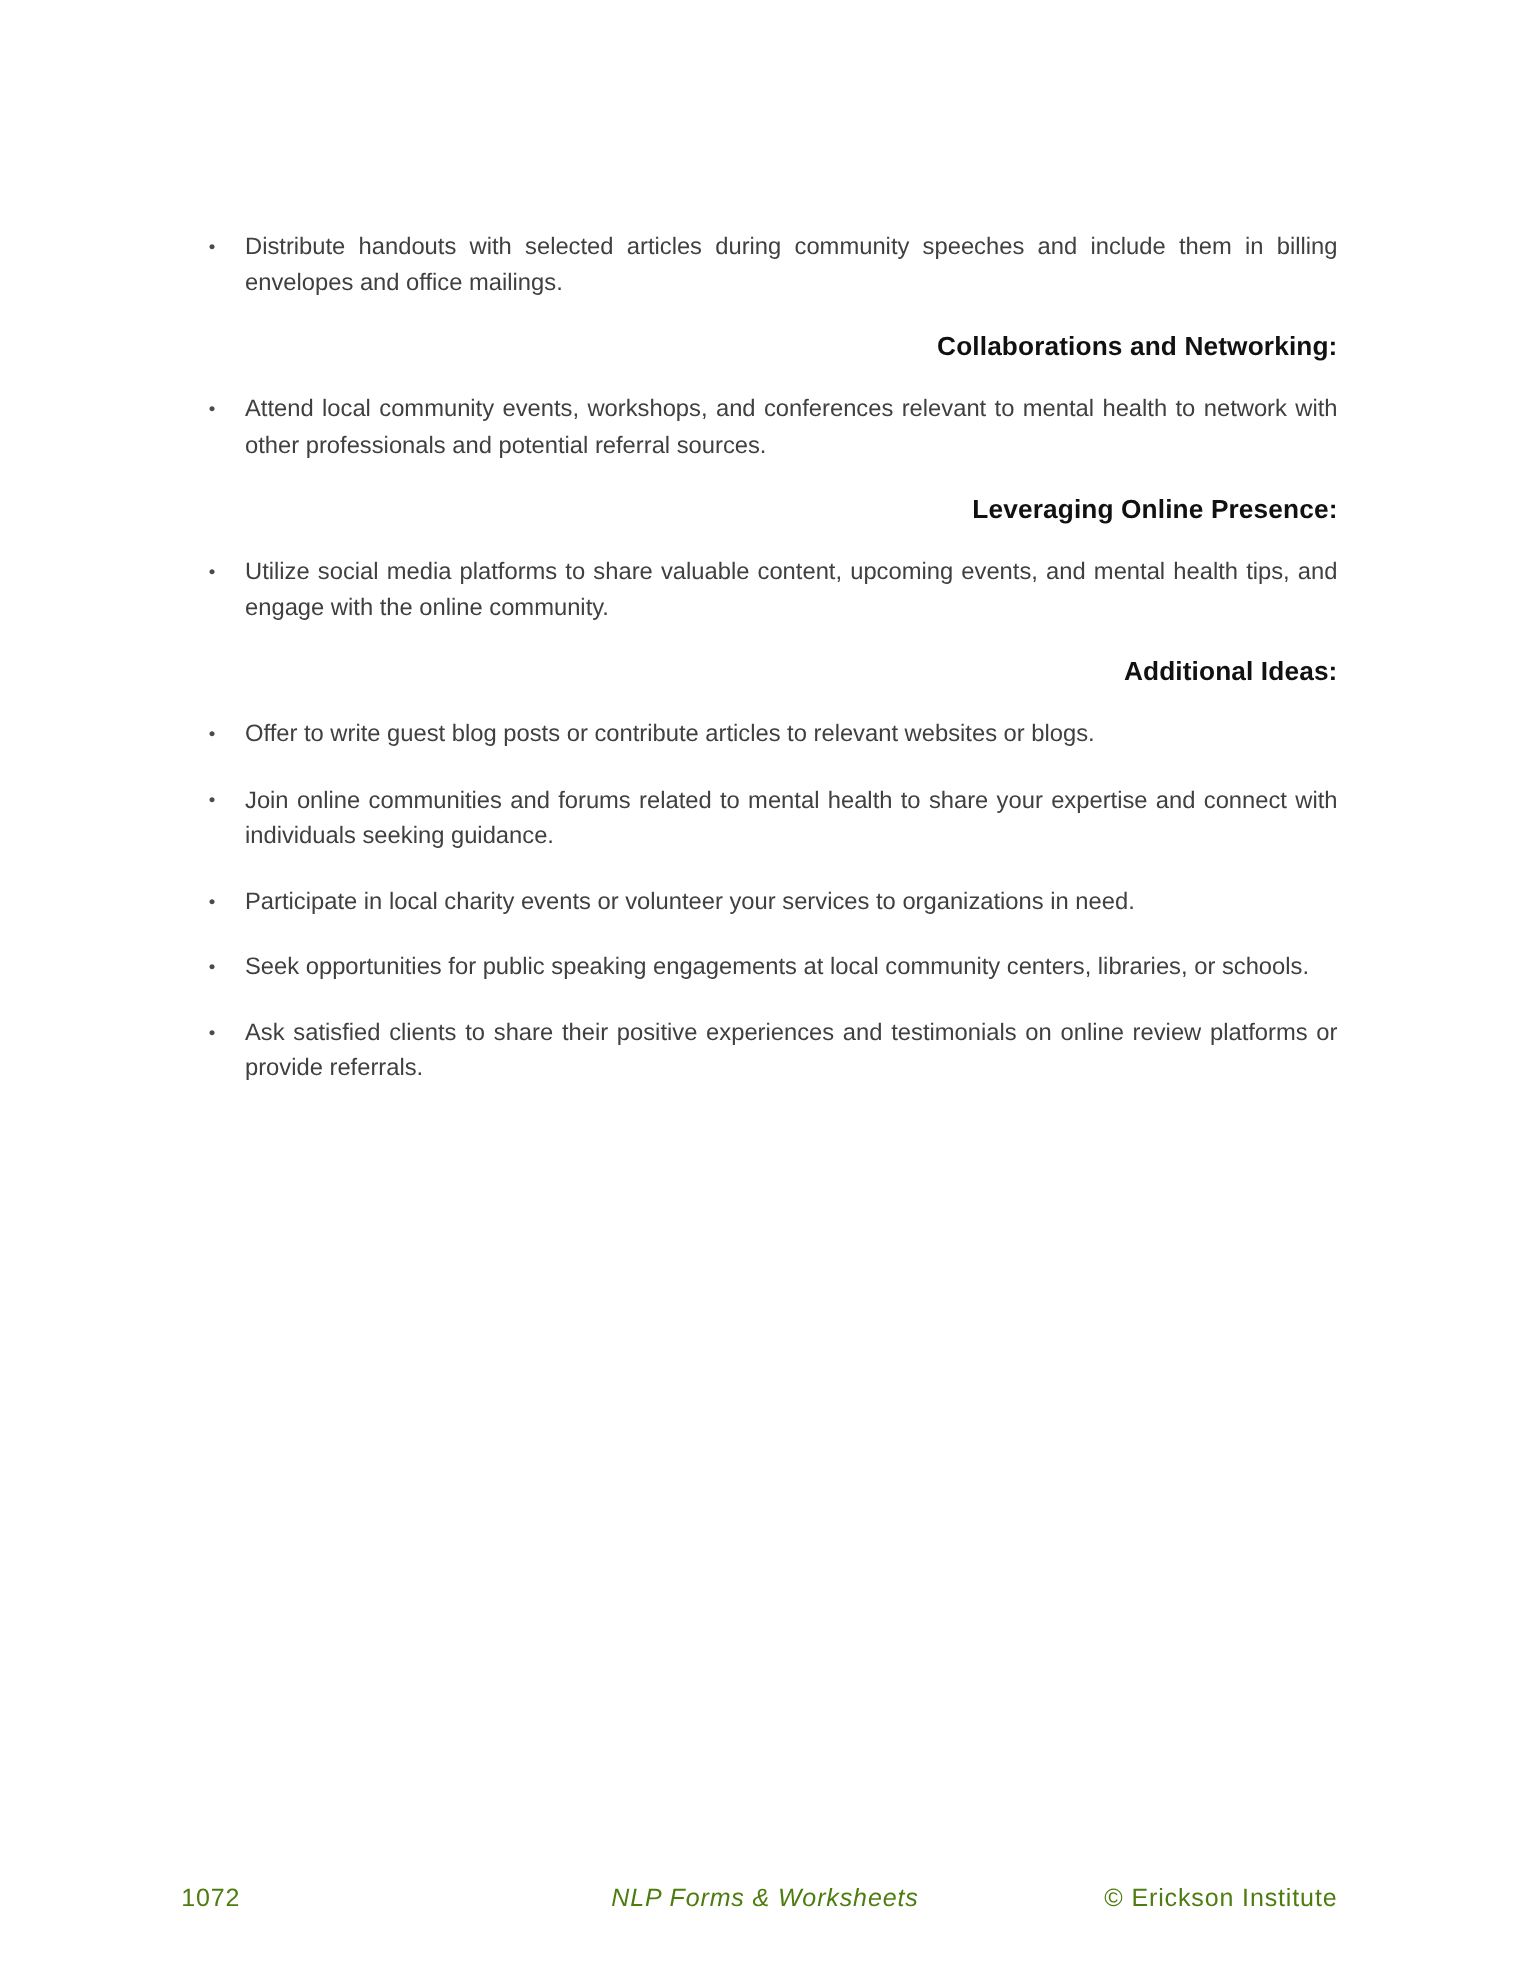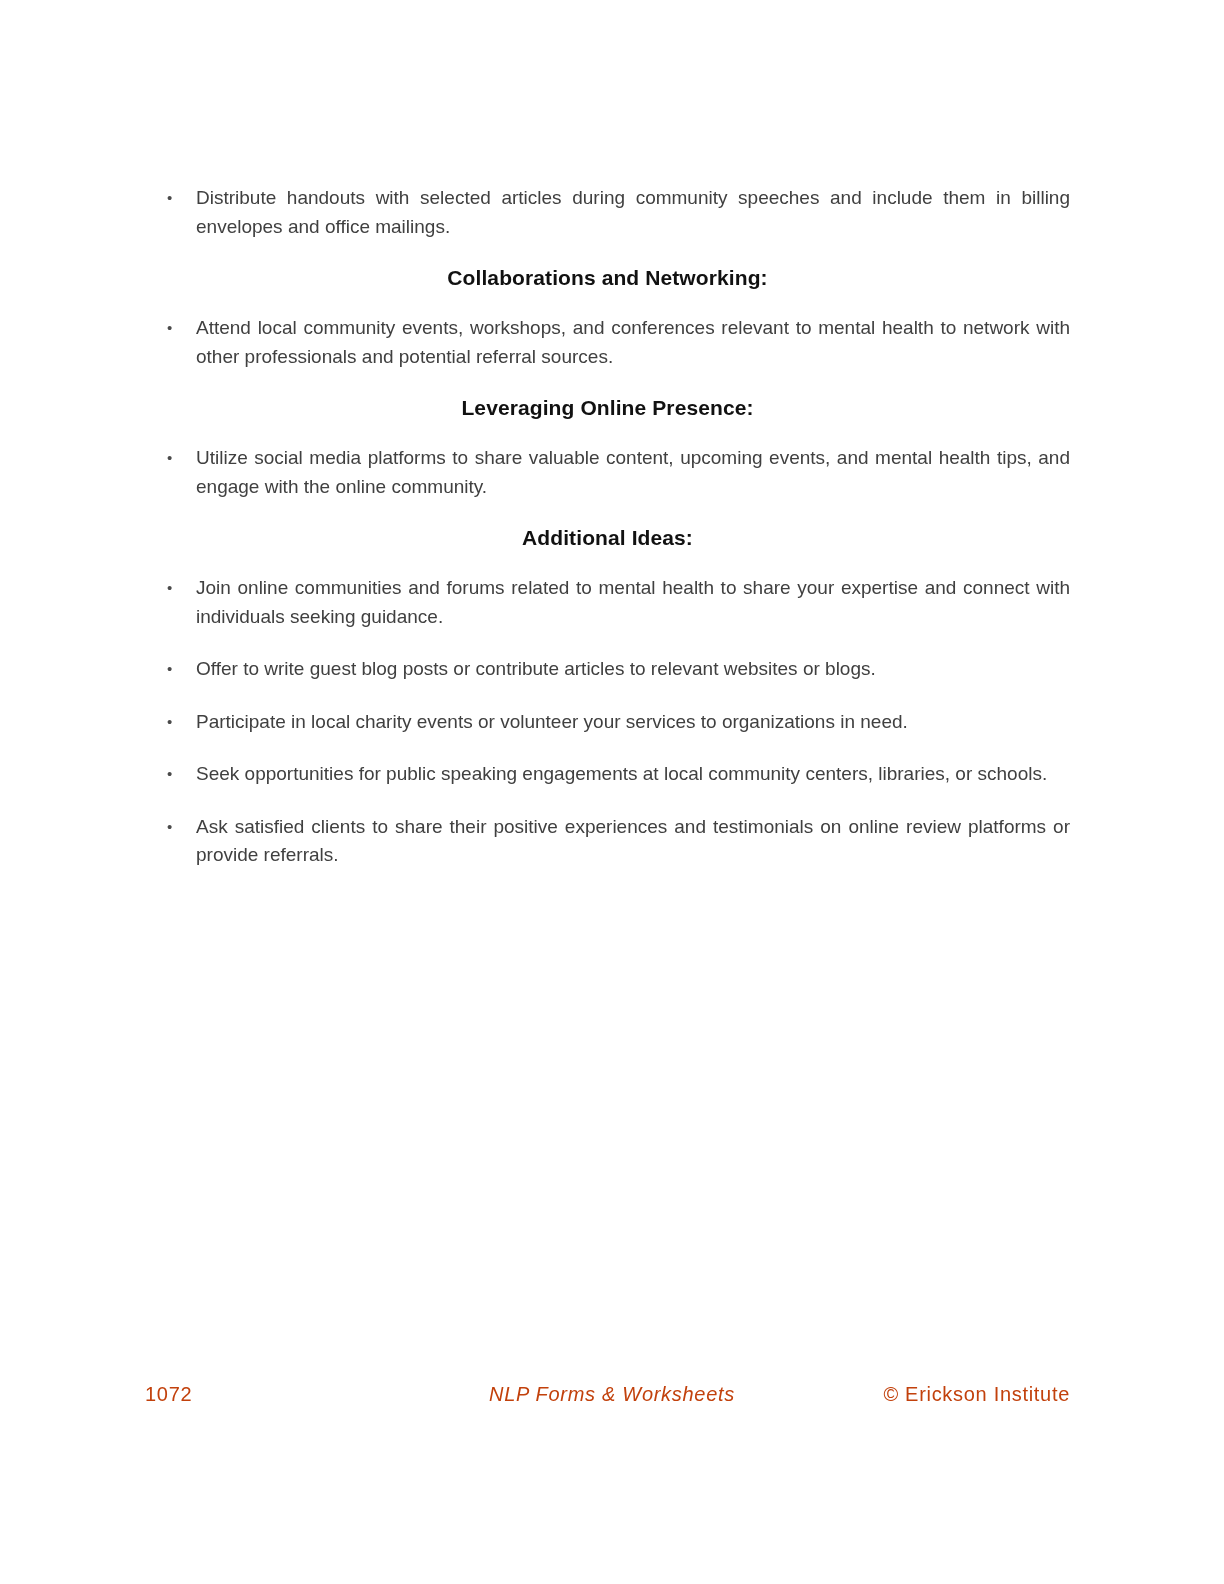--- a/index.html
+++ b/index.html
@@ -24,21 +24,21 @@
     font-size: 19px;
     line-height: 28.5px;
     text-align: justify;
   }
   .heading {
     font-size: 21px;
     line-height: 25px;
     font-weight: bold;
     color: #111111;
     margin: 0 0 24px 0;
-    text-align: center;
+    text-align: right;
     letter-spacing: 0.1px;
   }
   .bullets {
     list-style: none;
     margin: 0;
     padding: 0 0 0 51px;
   }
   .bullet {
     position: relative;
     margin: 12px 0 24px 0;
@@ -48,24 +48,24 @@
     position: absolute;
     left: -29px;
     top: 0;
     font-size: 15px;
     line-height: 28.5px;
     color: #4a4a4a;
   }
   .footer {
     position: absolute;
     left: 0;
-    top: 1383px;
+    top: 1508px;
     width: 1224px;
     height: 26px;
-    color: #c2410c;
+    color: #4d7c0f;
     font-size: 20px;
     letter-spacing: 0.7px;
   }
   .footer-left {
     position: absolute;
     left: 145px;
     top: 0;
   }
   .footer-center {
     position: absolute;
@@ -97,22 +97,22 @@
       <li class="bullet">Attend local community events, workshops, and conferences relevant to mental health to network with other professionals and potential referral sources.</li>
     </ul>
 
     <h2 class="heading">Leveraging Online Presence:</h2>
     <ul class="bullets">
       <li class="bullet">Utilize social media platforms to share valuable content, upcoming events, and mental health tips, and engage with the online community.</li>
     </ul>
 
     <h2 class="heading">Additional Ideas:</h2>
     <ul class="bullets">
+      <li class="bullet">Offer to write guest blog posts or contribute articles to relevant websites or blogs.</li>
       <li class="bullet">Join online communities and forums related to mental health to share your expertise and connect with individuals seeking guidance.</li>
-      <li class="bullet">Offer to write guest blog posts or contribute articles to relevant websites or blogs.</li>
       <li class="bullet">Participate in local charity events or volunteer your services to organizations in need.</li>
       <li class="bullet">Seek opportunities for public speaking engagements at local community centers, libraries, or schools.</li>
       <li class="bullet">Ask satisfied clients to share their positive experiences and testimonials on online review platforms or provide referrals.</li>
     </ul>
 
   </main>
 
   <footer class="footer">
     <span class="footer-left">1072</span>
     <span class="footer-center">NLP Forms &amp; Worksheets</span>

